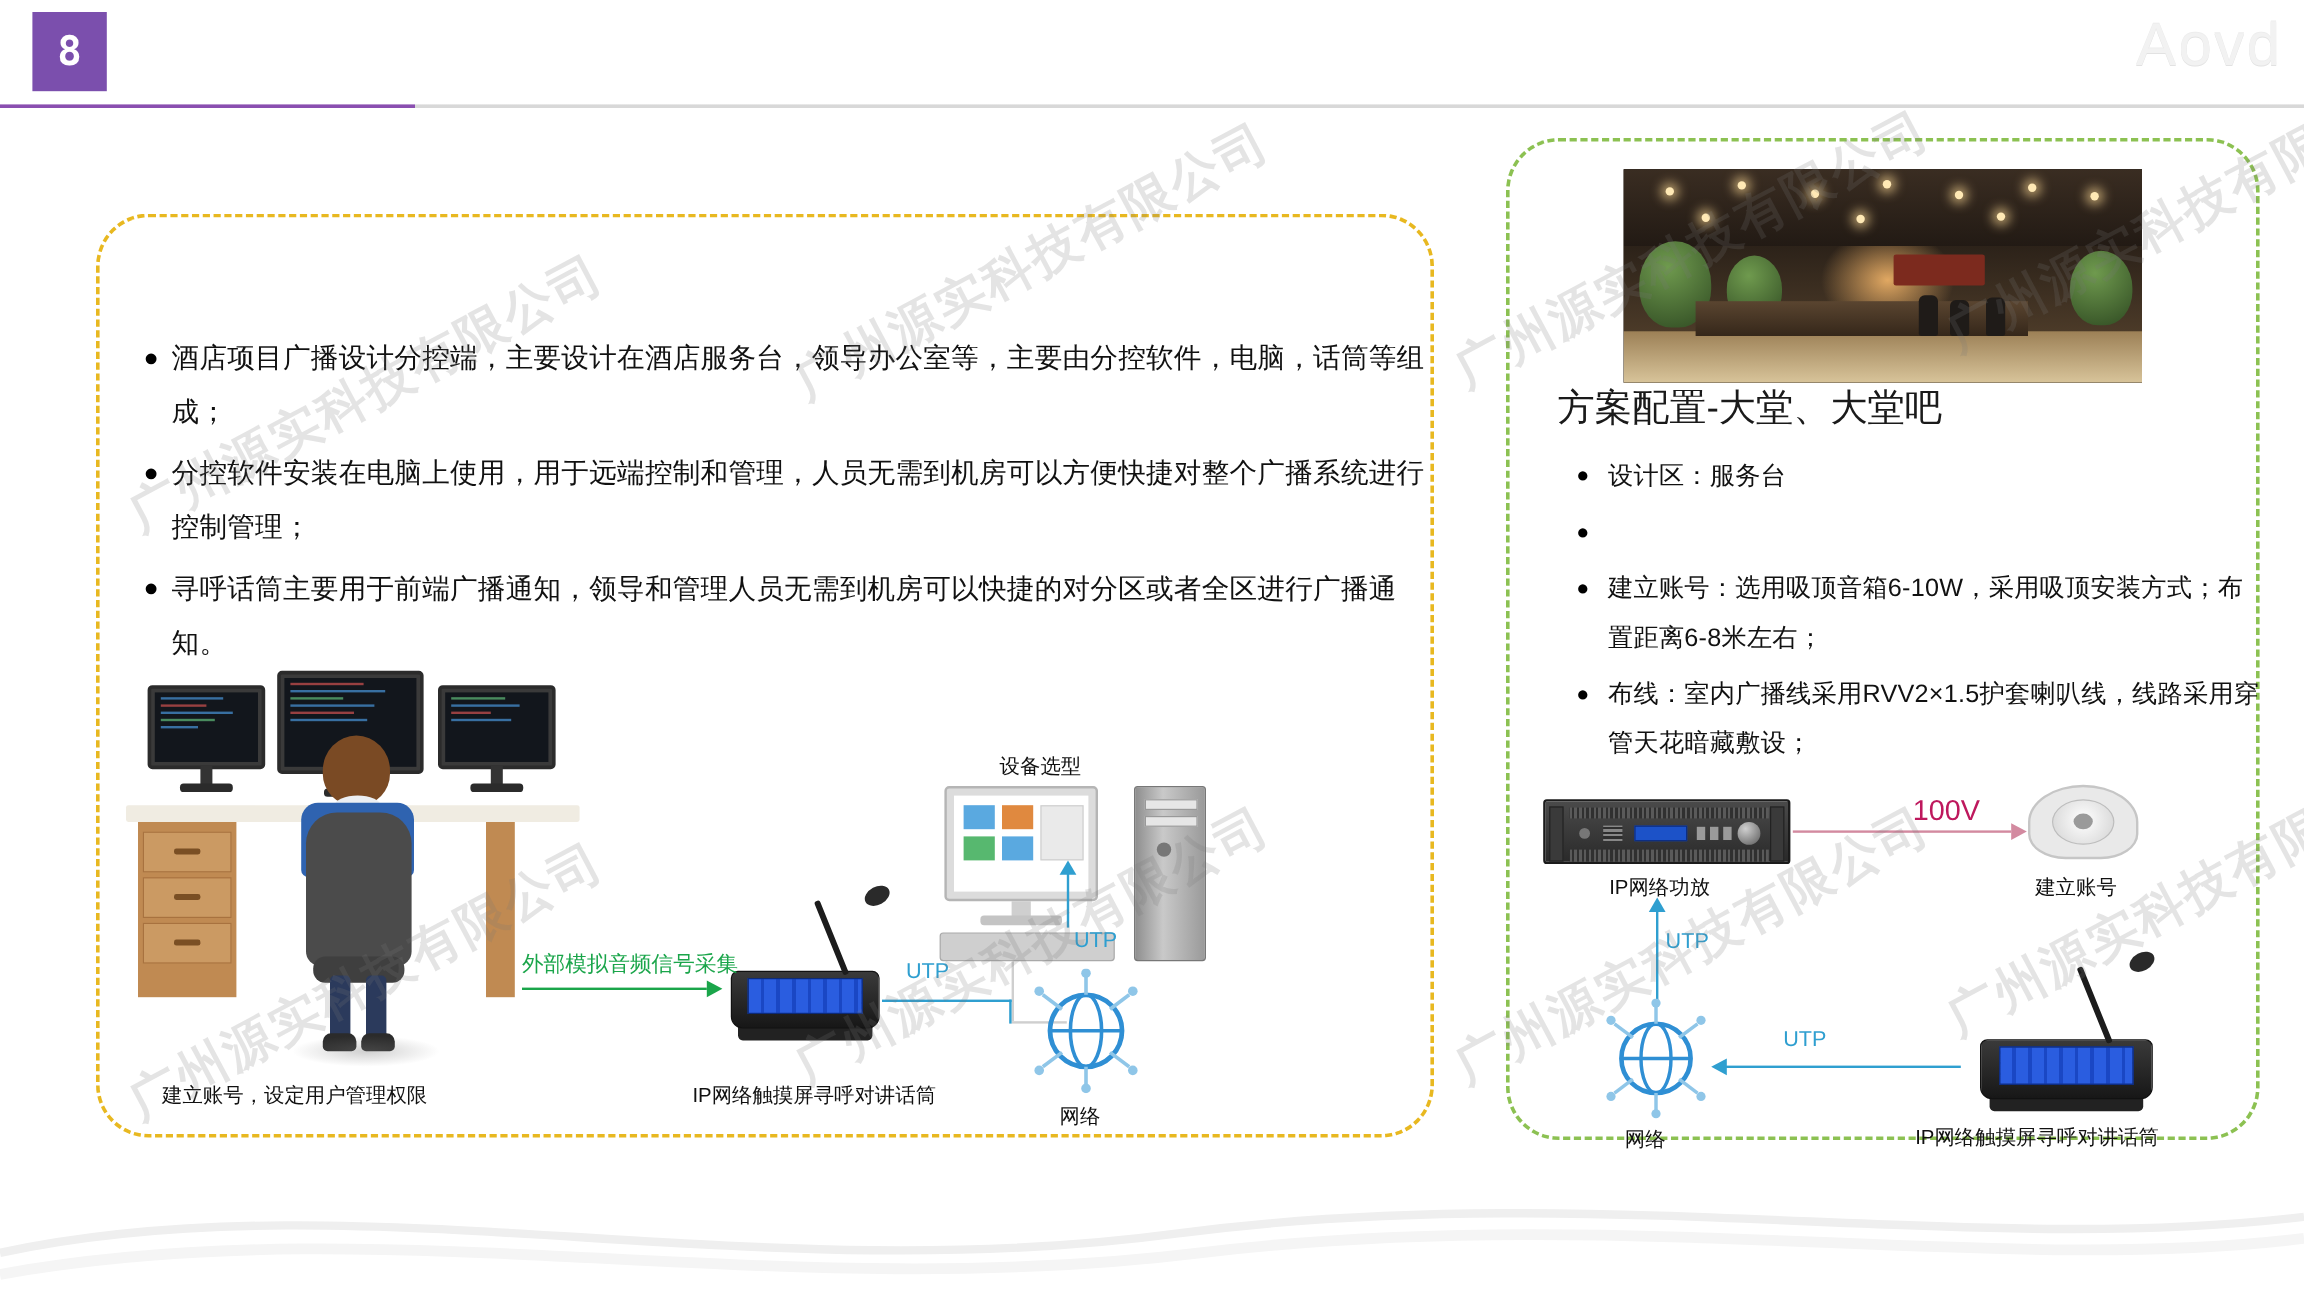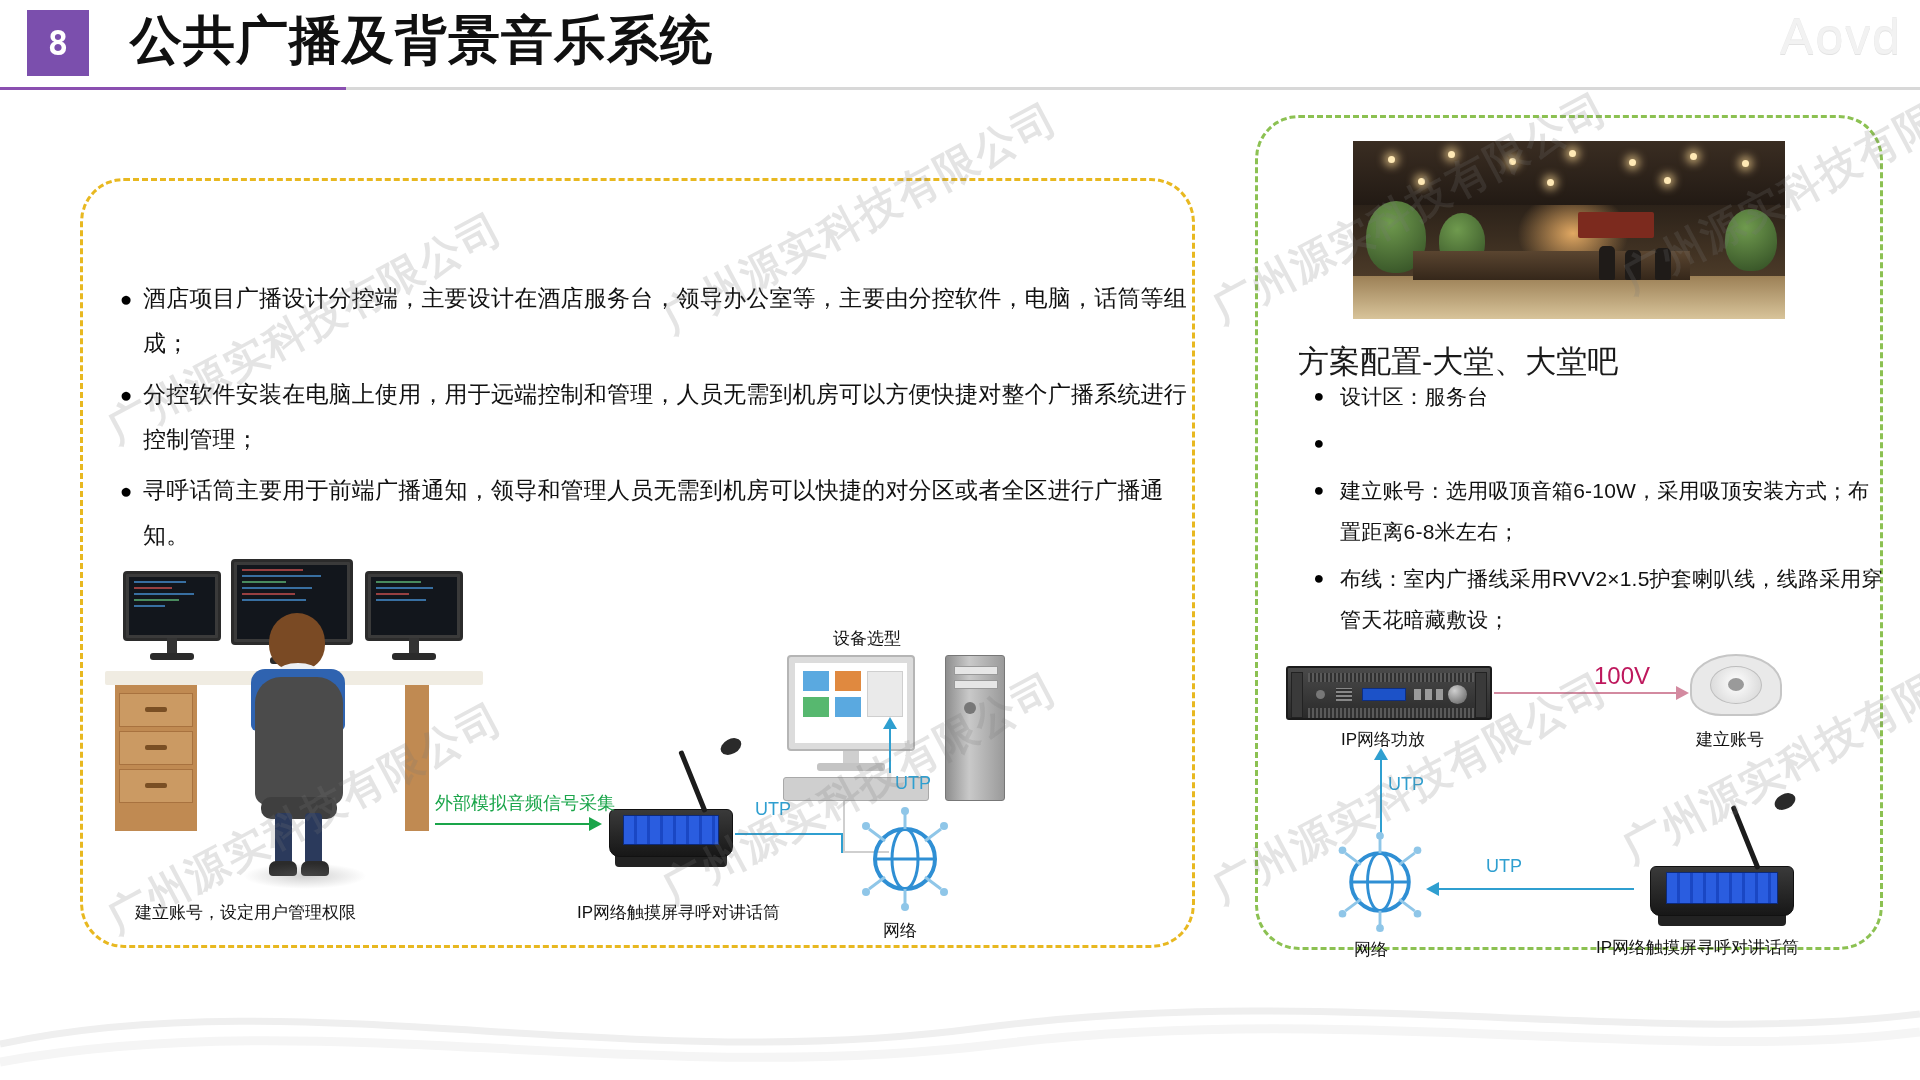--- a/index.html
+++ b/index.html
@@ -99,21 +99,21 @@
   }
 
   
   .rp-photo {
     position: absolute; left: 95px; top: 23px;
     width: 432px; height: 178px;
     overflow: hidden;
     background: #2b2118;
   }
   .rp-title {
-    position: absolute; left: 40px; top: 223px;
+    position: absolute; left: 40px; top: 201px;
     font-size: 31px; color: #1a1a1a;
     white-space: nowrap;
   }
   .bullets-right {
     position: absolute; left: 40px; top: 258px;
     width: 585px;
   }
   .bullets-right .bullet .dot {
     width: 42px; font-size: 18px; line-height: 41px;
   }
@@ -239,21 +239,20 @@
 </style>
 </head>
 <body>
 
 <div class="slide">
 
   <div class="header">
     <div class="hdr-badge">
       <span>8</span>
     </div>
-    <div class="hdr-title">公共广播及背景音乐系统</div>
     <div class="hdr-logo">Aovd</div>
     <div class="hdr-rule"></div>
   </div>
 
   <div class="panel-left">
 
 
     <div class="bullets-left">
       <div class="bullet">
         <div class="dot">●</div>

